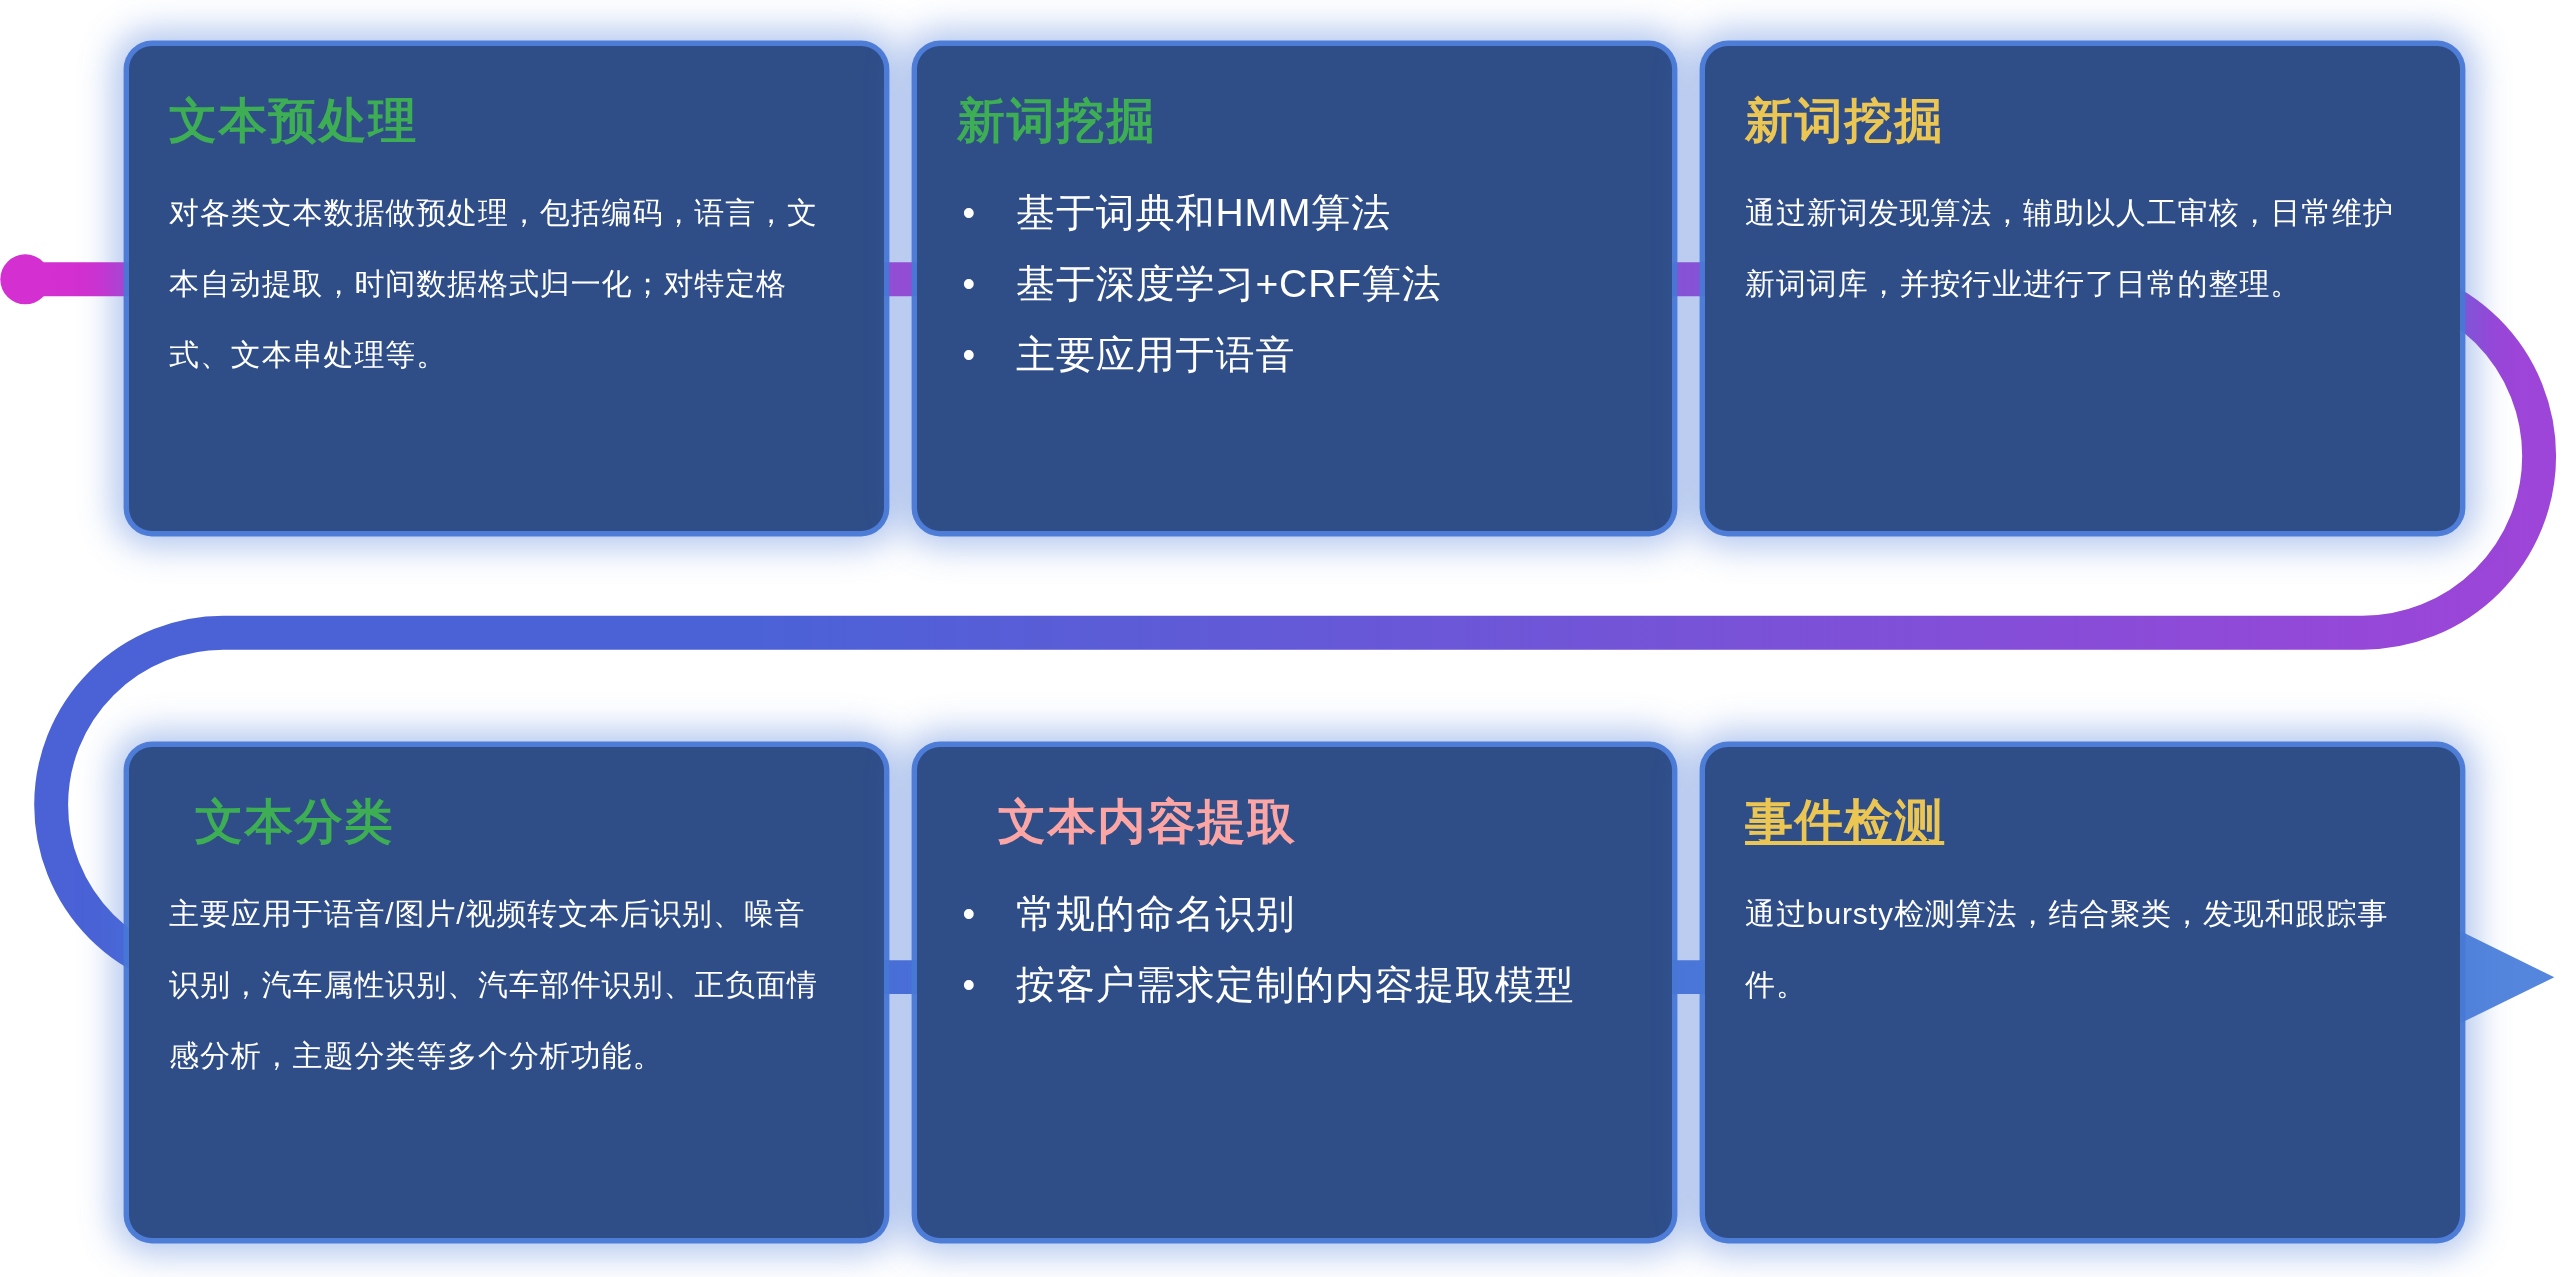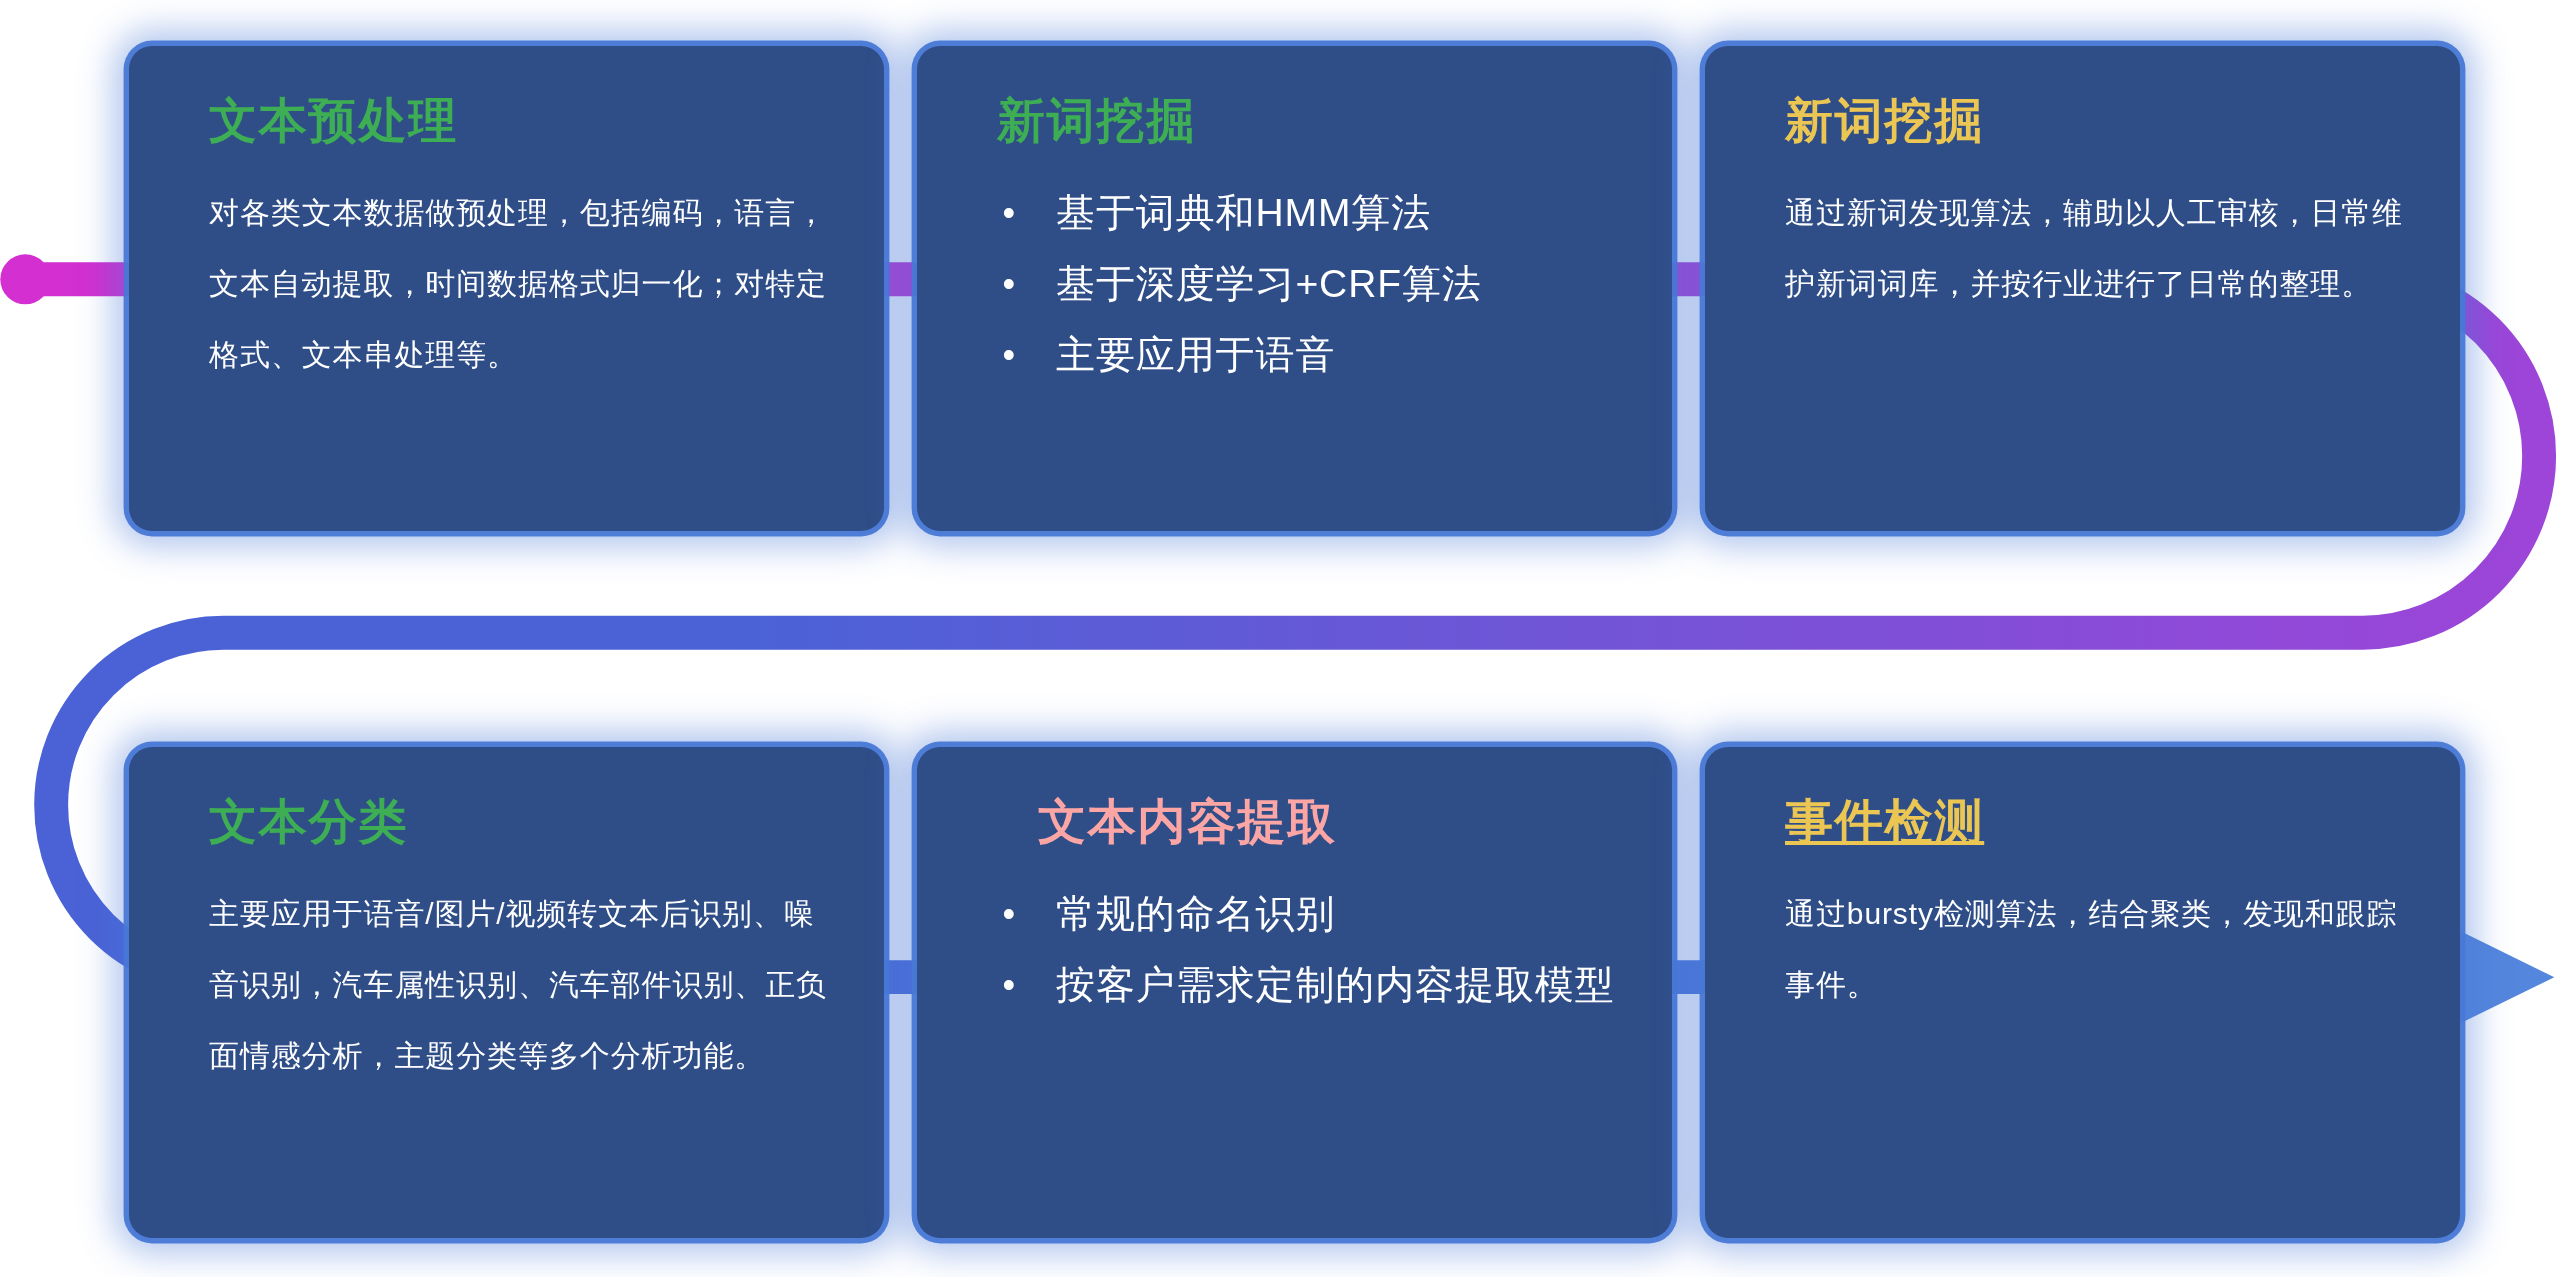--- a/index.html
+++ b/index.html
@@ -12,21 +12,21 @@
   }
   .flow{
     position:absolute;left:0;top:0;width:2576px;height:1277px;z-index:0;
   }
   .card{
     position:absolute;
     width:755px;
     box-sizing:border-box;
     background:#2f4e88;
     border-radius:23px;
-    padding:45px 50px 36px 80px;
+    padding:45px 50px 36px 40px;
     box-shadow:0 0 0 5.4px rgba(72,120,214,0.95), 0 0 34px 16px rgba(72,120,214,0.42);
     z-index:2;
   }
   .r1{top:46px;height:485px;}
   .r2{top:747px;height:491px;}
   .c1{left:129px;}
   .c2{left:917px;}
   .c3{left:1705px;}
   .card-title{
     margin:0 0 27px 0;
@@ -110,21 +110,21 @@
       </li>
     </ul>
   </section>
 
   <section class="card r1 c3">
     <h2 class="card-title" style="color: rgb(236, 198, 83);">新词挖掘</h2>
     <p class="card-body">通过新词发现算法，辅助以人工审核，日常维护新词词库，并按行业进行了日常的整理。</p>
   </section>
 
   <section class="card r2 c1">
-    <h2 class="card-title" style="color: rgb(62, 174, 84);">文本分类</h2>
+    <h2 class="card-title" style="color: rgb(62, 174, 84); margin-left: 26px;">文本分类</h2>
     <p class="card-body">主要应用于语音/图片/视频转文本后识别、噪音识别，汽车属性识别、汽车部件识别、正负面情感分析，主题分类等多个分析功能。</p>
   </section>
 
   <section class="card r2 c2">
     <h2 class="card-title" style="color: #fca5a5; margin-left: 41px;">文本内容提取</h2>
     <ul class="bullets">
       <li>
         <span class="bullet-dot">•</span>
         <span>常规的命名识别</span>
       </li>

